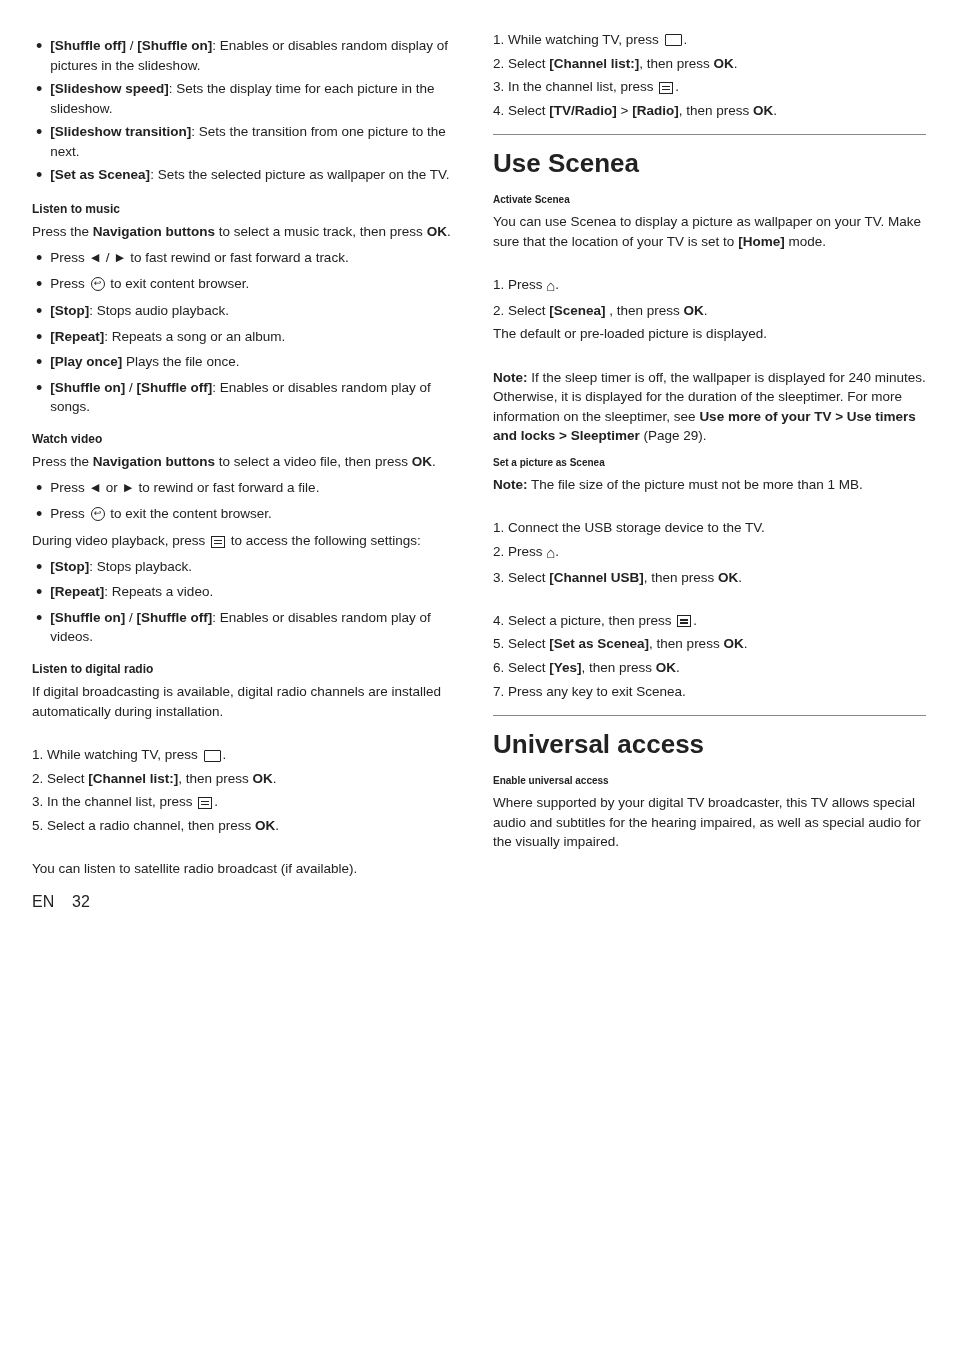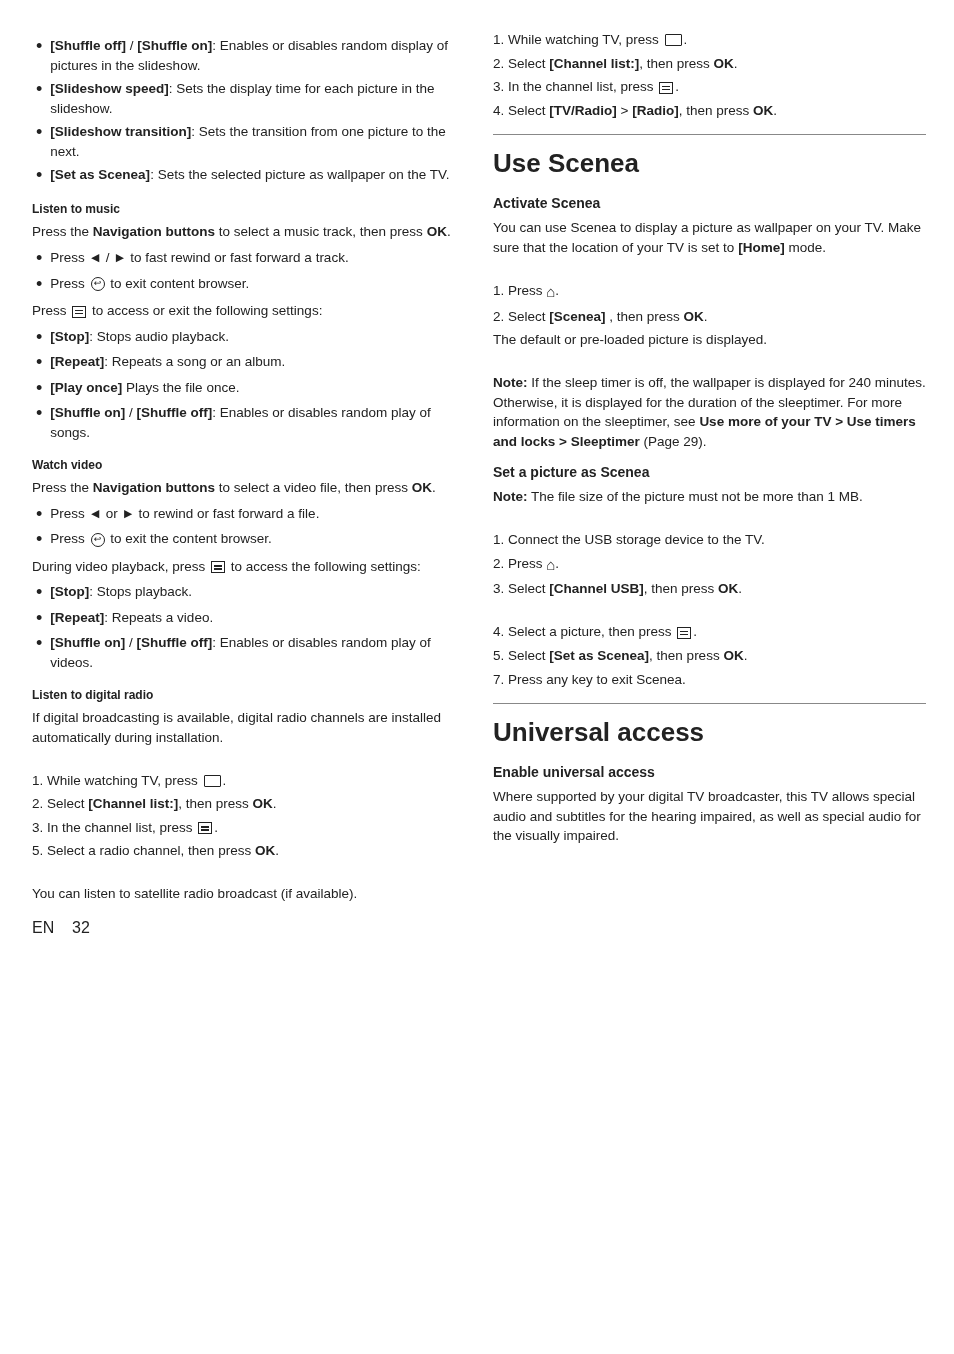--- a/index.html
+++ b/index.html
@@ -61,21 +61,21 @@
       margin: 14px 0 10px 0;
     }
     h2.section-heading {
       font-size: 26px;
       font-weight: bold;
       margin-bottom: 10px;
       margin-top: 4px;
     }
     h3.sub-heading {
       font-weight: bold;
-      font-size: 14px;
+      font-size: 10px;
       margin-top: 10px;
       margin-bottom: 5px;
       border-bottom: none;
     }
     .note-bold {
       font-weight: bold;
       text-align: right;
     }
     .page-num {
       margin-top: 12px;
@@ -154,21 +154,20 @@
     <div class="section-title">Listen to music</div>
     <p>Press the <span class="bold">Navigation buttons</span> to select a music track, then press <span class="bold">OK</span>.</p>
     <ul class="bullet-list">
       <li>
           <span>Press ◄ / ► to fast rewind or fast forward a track.</span>
         </li>
       <li>
           <span>Press <span class="ic-back">↩</span> to exit content browser.</span>
         </li>
     </ul>
-    <p>Press <span class="ic-opt"></span> to access or exit the following settings:</p>
     <ul class="bullet-list">
       <li>
           <span><span class="bracket">[Stop]</span>: Stops audio playback.</span>
         </li>
       <li>
           <span><span class="bracket">[Repeat]</span>: Repeats a song or an album.</span>
         </li>
       <li>
           <span><span class="bracket">[Play once]</span> Plays the file once.</span>
         </li>
@@ -242,20 +241,21 @@
 
     <h3 class="sub-heading">Set a picture as Scenea</h3>
     <p><span class="note-bold">Note:</span> The file size of the picture must not be more than 1 MB.</p>
     <br>
     <p>1. Connect the USB storage device to the TV.</p>
     <p>2. Press <span style="font-size:15px;vertical-align:middle;">⌂</span>.</p>
     <p>3. Select <span class="bracket">[Channel USB]</span>, then press <span class="bold">OK</span>.</p>
     <br>
     <p>4. Select a picture, then press <span class="ic-opt"></span>.</p>
     <p>5. Select <span class="bracket">[Set as Scenea]</span>, then press <span class="bold">OK</span>.</p>
+    <p>6. Select <span class="bracket">[Yes]</span>, then press <span class="bold">OK</span>.</p>
     <p>7. Press any key to exit Scenea.</p>
 
     
     <hr class="divider">
     <h2 class="section-heading">Universal access</h2>
 
     <h3 class="sub-heading">Enable universal access</h3>
     <p>Where supported by your digital TV broadcaster, this TV allows special audio and subtitles for the hearing impaired, as well as special audio for the visually impaired.</p>
 
   </div>

